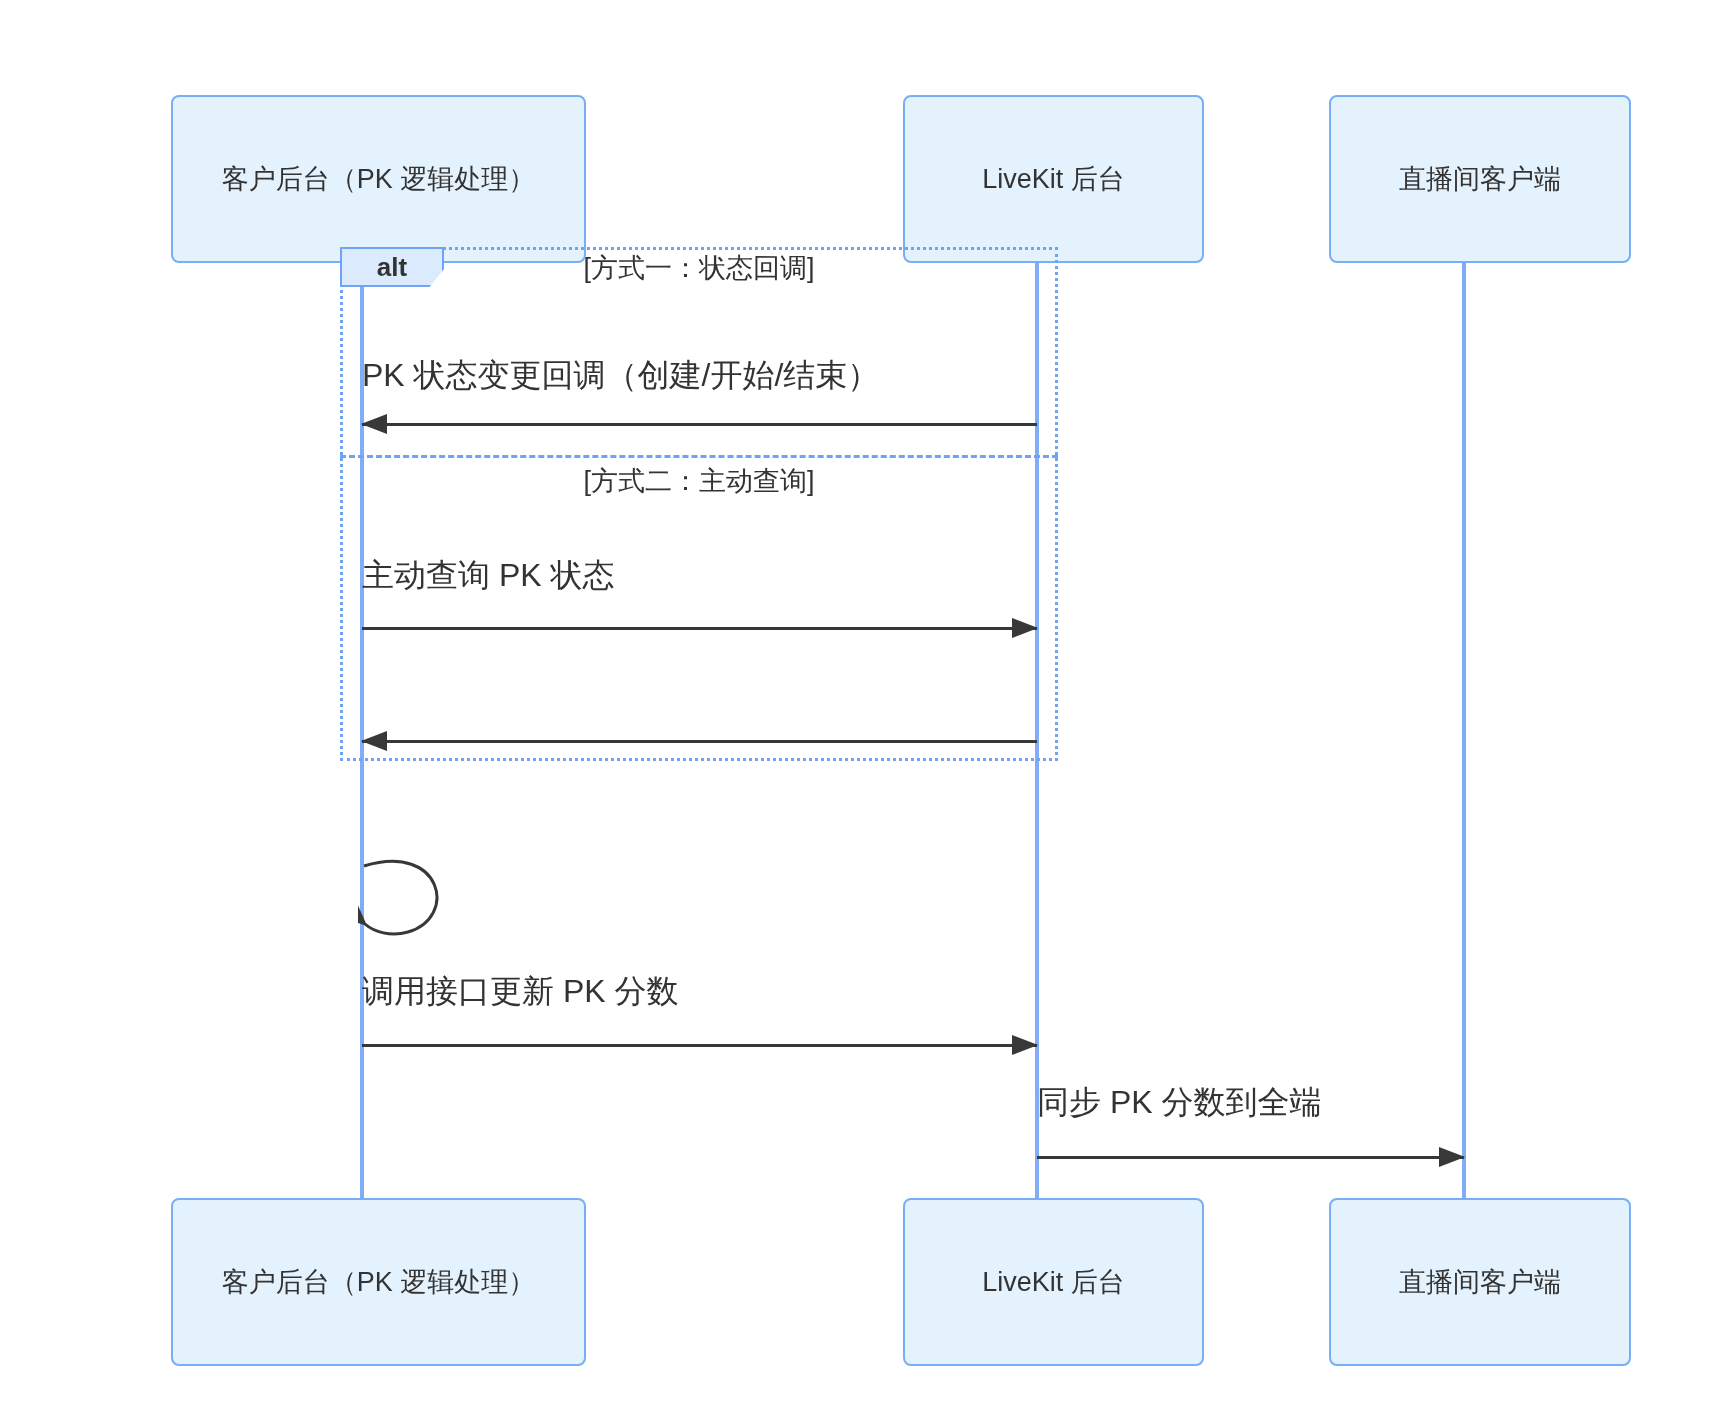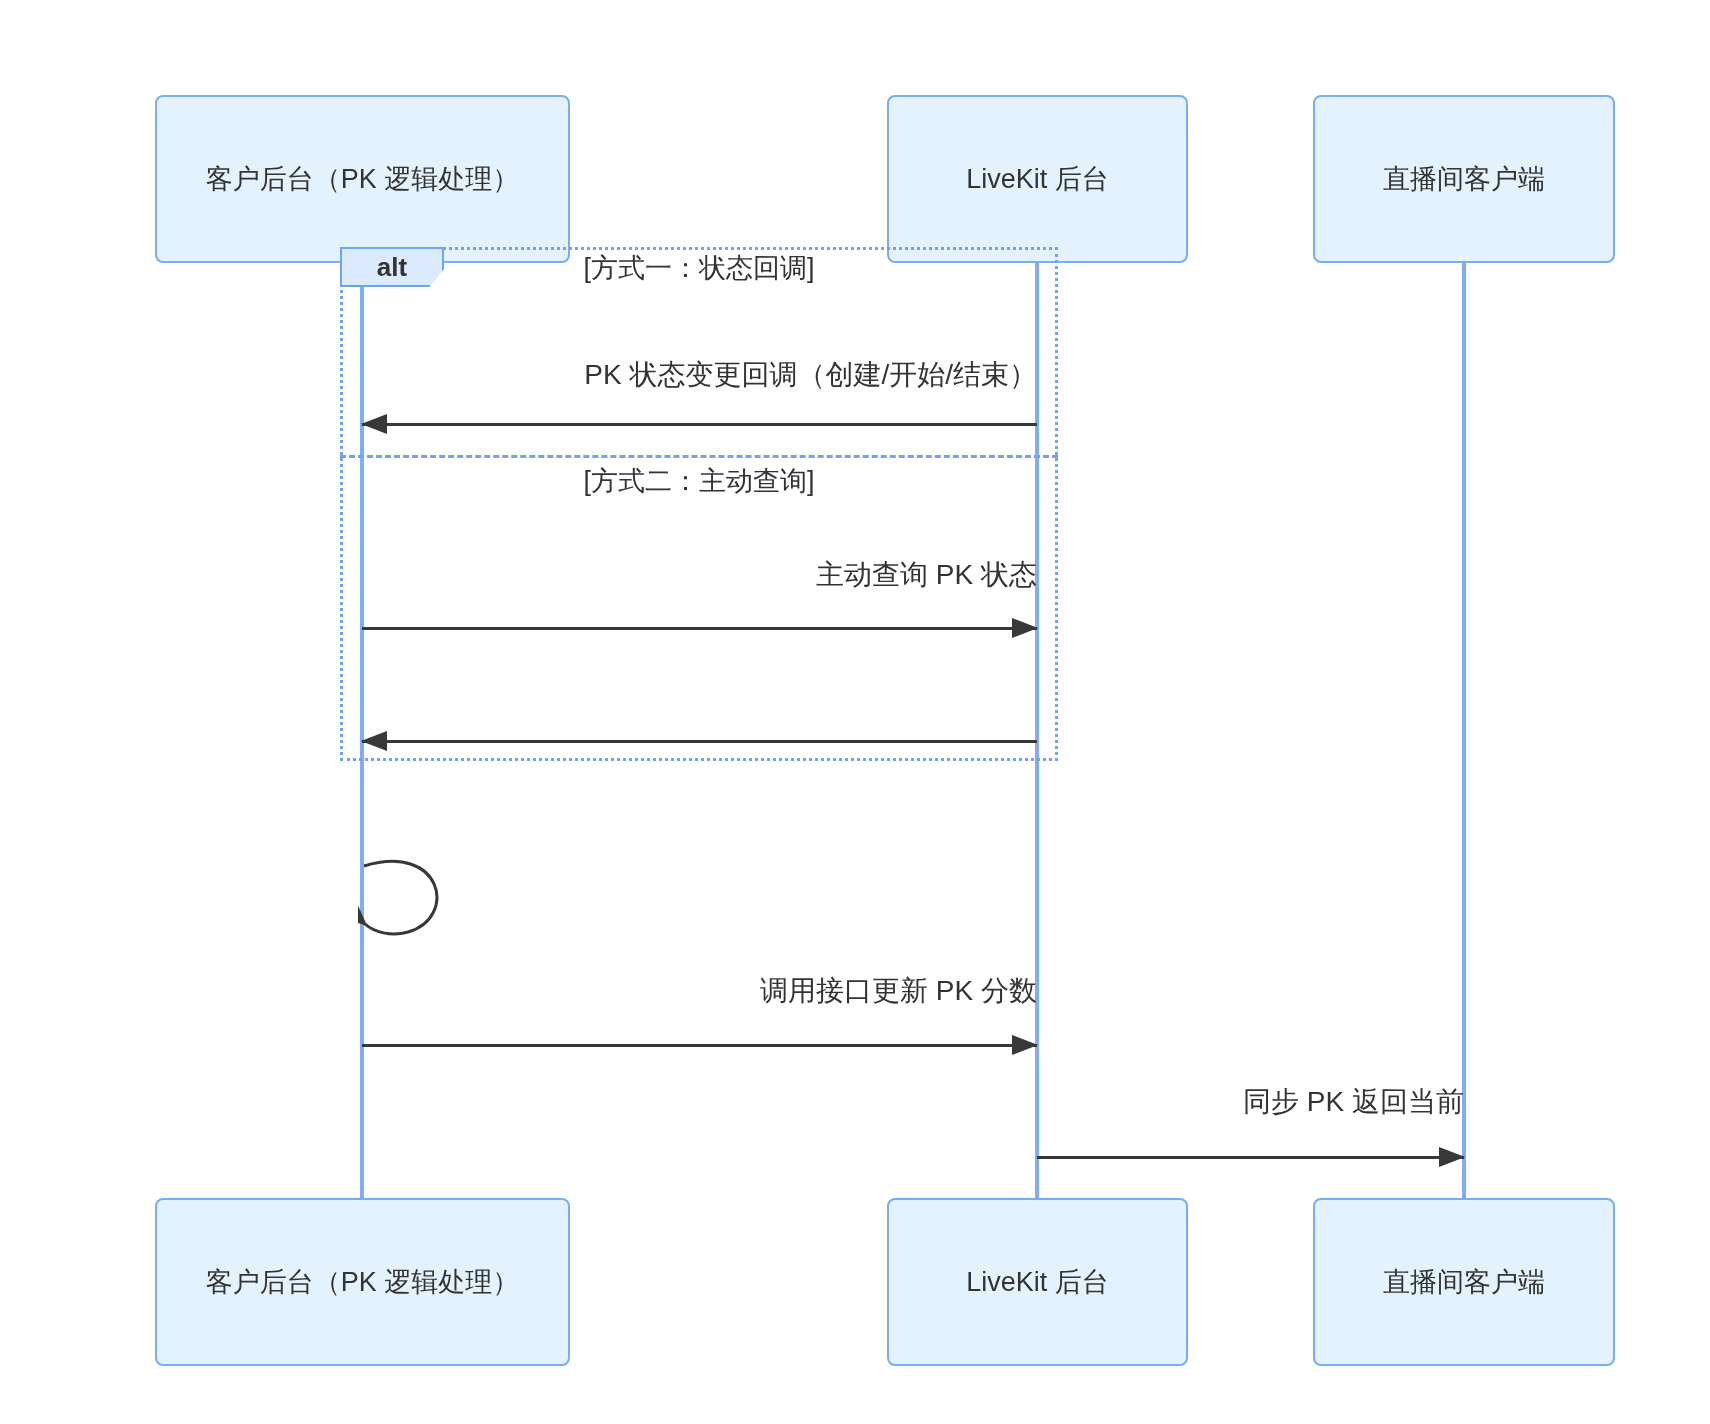--- a/index.html
+++ b/index.html
@@ -14,20 +14,21 @@
   .pbox{
     position:absolute;
     height:168px;
     background:var(--box-fill,#e3f2fd);
     border:2px solid var(--box-border,#77aef6);
     border-radius:8px;
     display:flex;align-items:center;justify-content:center;
     font-size:27px;font-weight:500;
     box-sizing:border-box;
     white-space:nowrap;
+    margin-left:16px;
   }
   .lifeline{
     position:absolute;
     width:4px;top:225px;height:973px;
     background:var(--lifeline,#7fadf7);
   }
   .alt-frame{
     position:absolute;
     left:340px;top:247px;width:718px;height:514px;
     border:3px dotted var(--frame-border,#6fa3f4);
@@ -50,22 +51,22 @@
   }
   .section-title{
     position:absolute;
     left:340px;width:718px;
     text-align:center;
     font-size:27px;font-weight:500;
     white-space:nowrap;
   }
   .msg{
     position:absolute;
-    text-align:right;
-    font-size:28px;font-weight:500;
+    text-align:left;
+    font-size:32px;font-weight:500;
     white-space:nowrap;
     line-height:40px;height:40px;
   }
   .arrow{position:absolute;height:3px;}
   .arrow .shaft{position:absolute;left:0;right:0;top:0;height:3px;background:var(--arrow,#383838);}
   .arrow .head{position:absolute;top:-9px;width:0;height:0;border-top:10px solid transparent;border-bottom:10px solid transparent;}
   .arrow .head-left{left:-1px;border-right:26px solid var(--arrow,#383838);}
   .arrow .head-right{right:-1px;border-left:26px solid var(--arrow,#383838);}
   .selfloop{position:absolute;left:358px;top:858px;width:130px;height:92px;}
 </style>
@@ -118,19 +119,19 @@
     </defs>
     <path d="M 6 8 C 85 -16, 100 60, 50 74 C 33 79, 16 74, 7 66" fill="none" stroke="#383838" stroke-width="3" marker-end="url(#arr)"></path>
   </svg>
 
   <div class="msg" style="left:362px;width:675px;top:971px">调用接口更新 PK 分数</div>
   <div class="arrow" style="left:362px;top:1044px;width:675px">
     <div class="shaft"></div>
     <div class="head head-right"></div>
   </div>
 
-  <div class="msg" style="left:1037px;width:427px;top:1082px">同步 PK 返回当前</div>
+  <div class="msg" style="left:1037px;width:427px;top:1082px">同步 PK 分数到全端</div>
   <div class="arrow" style="left:1037px;top:1156px;width:427px">
     <div class="shaft"></div>
     <div class="head head-right"></div>
   </div>
 
 </div>
 
 </body></html>

